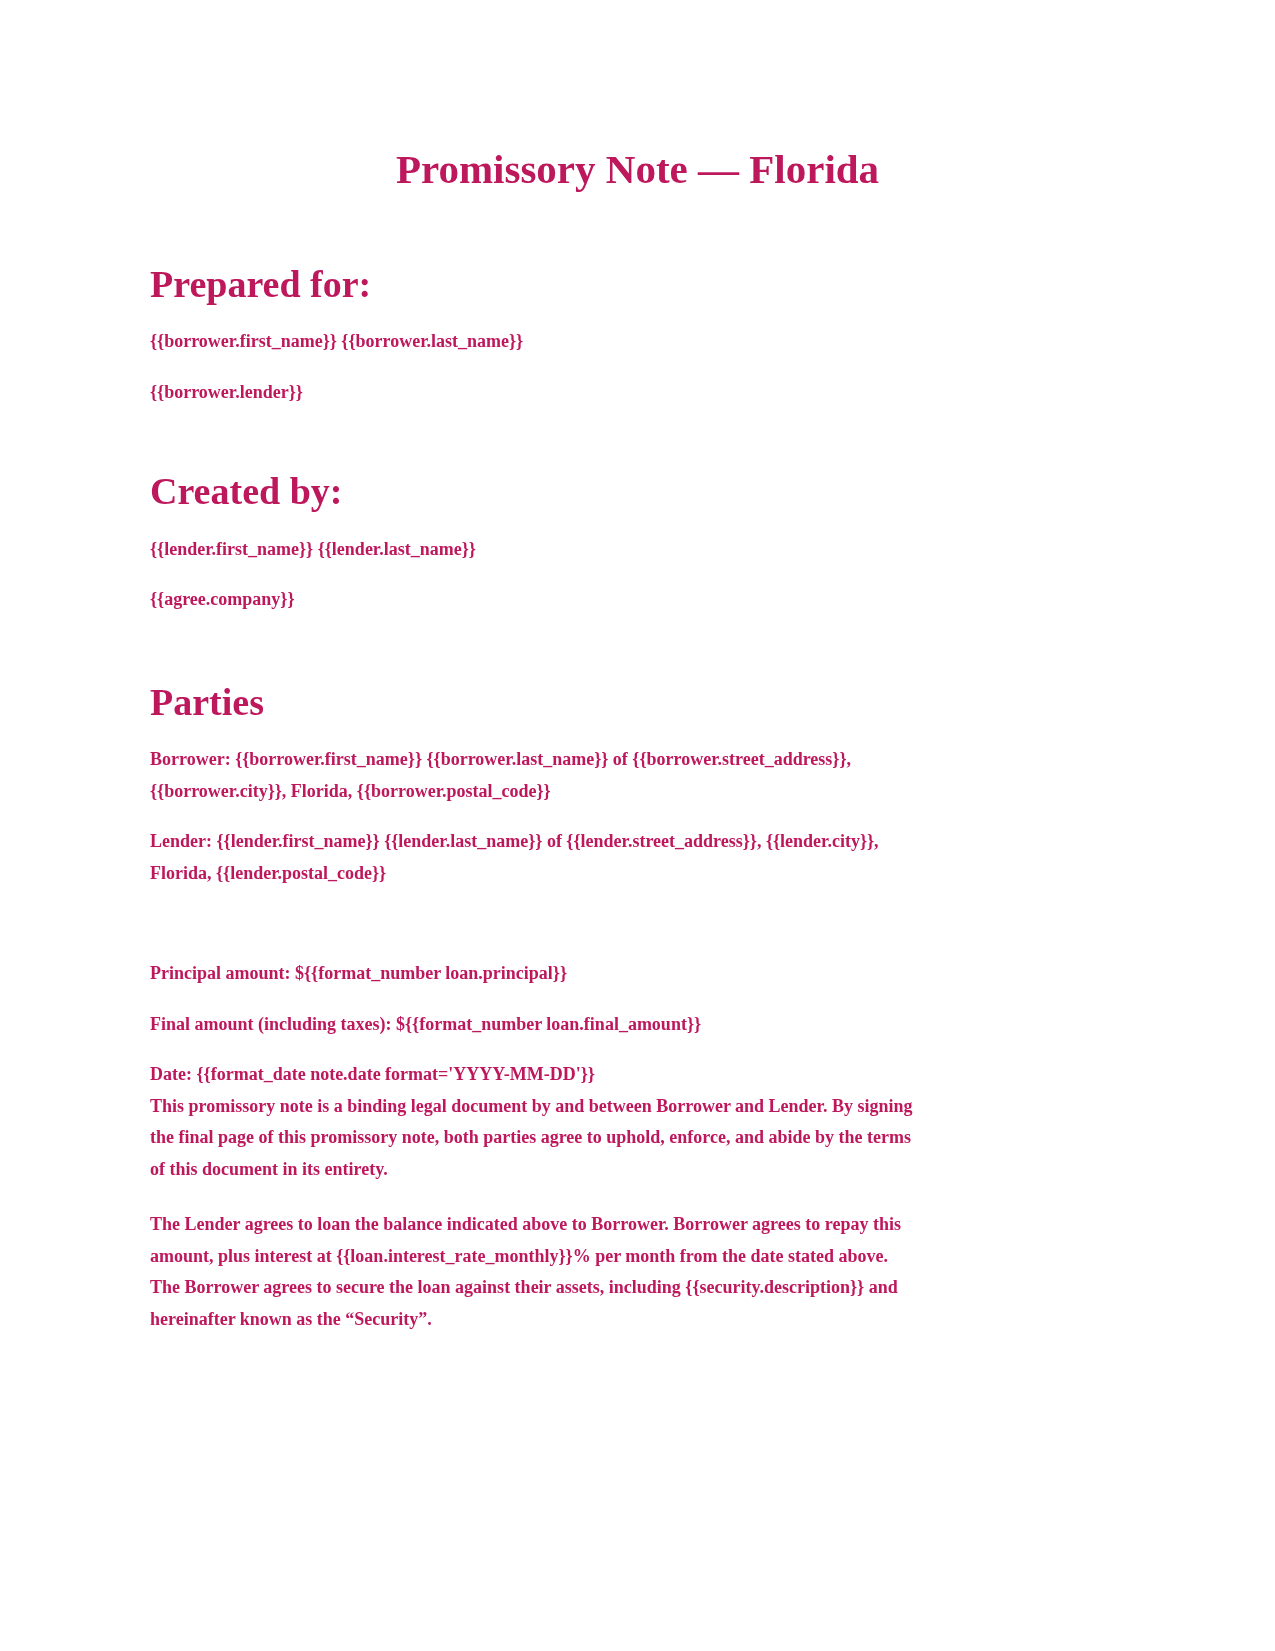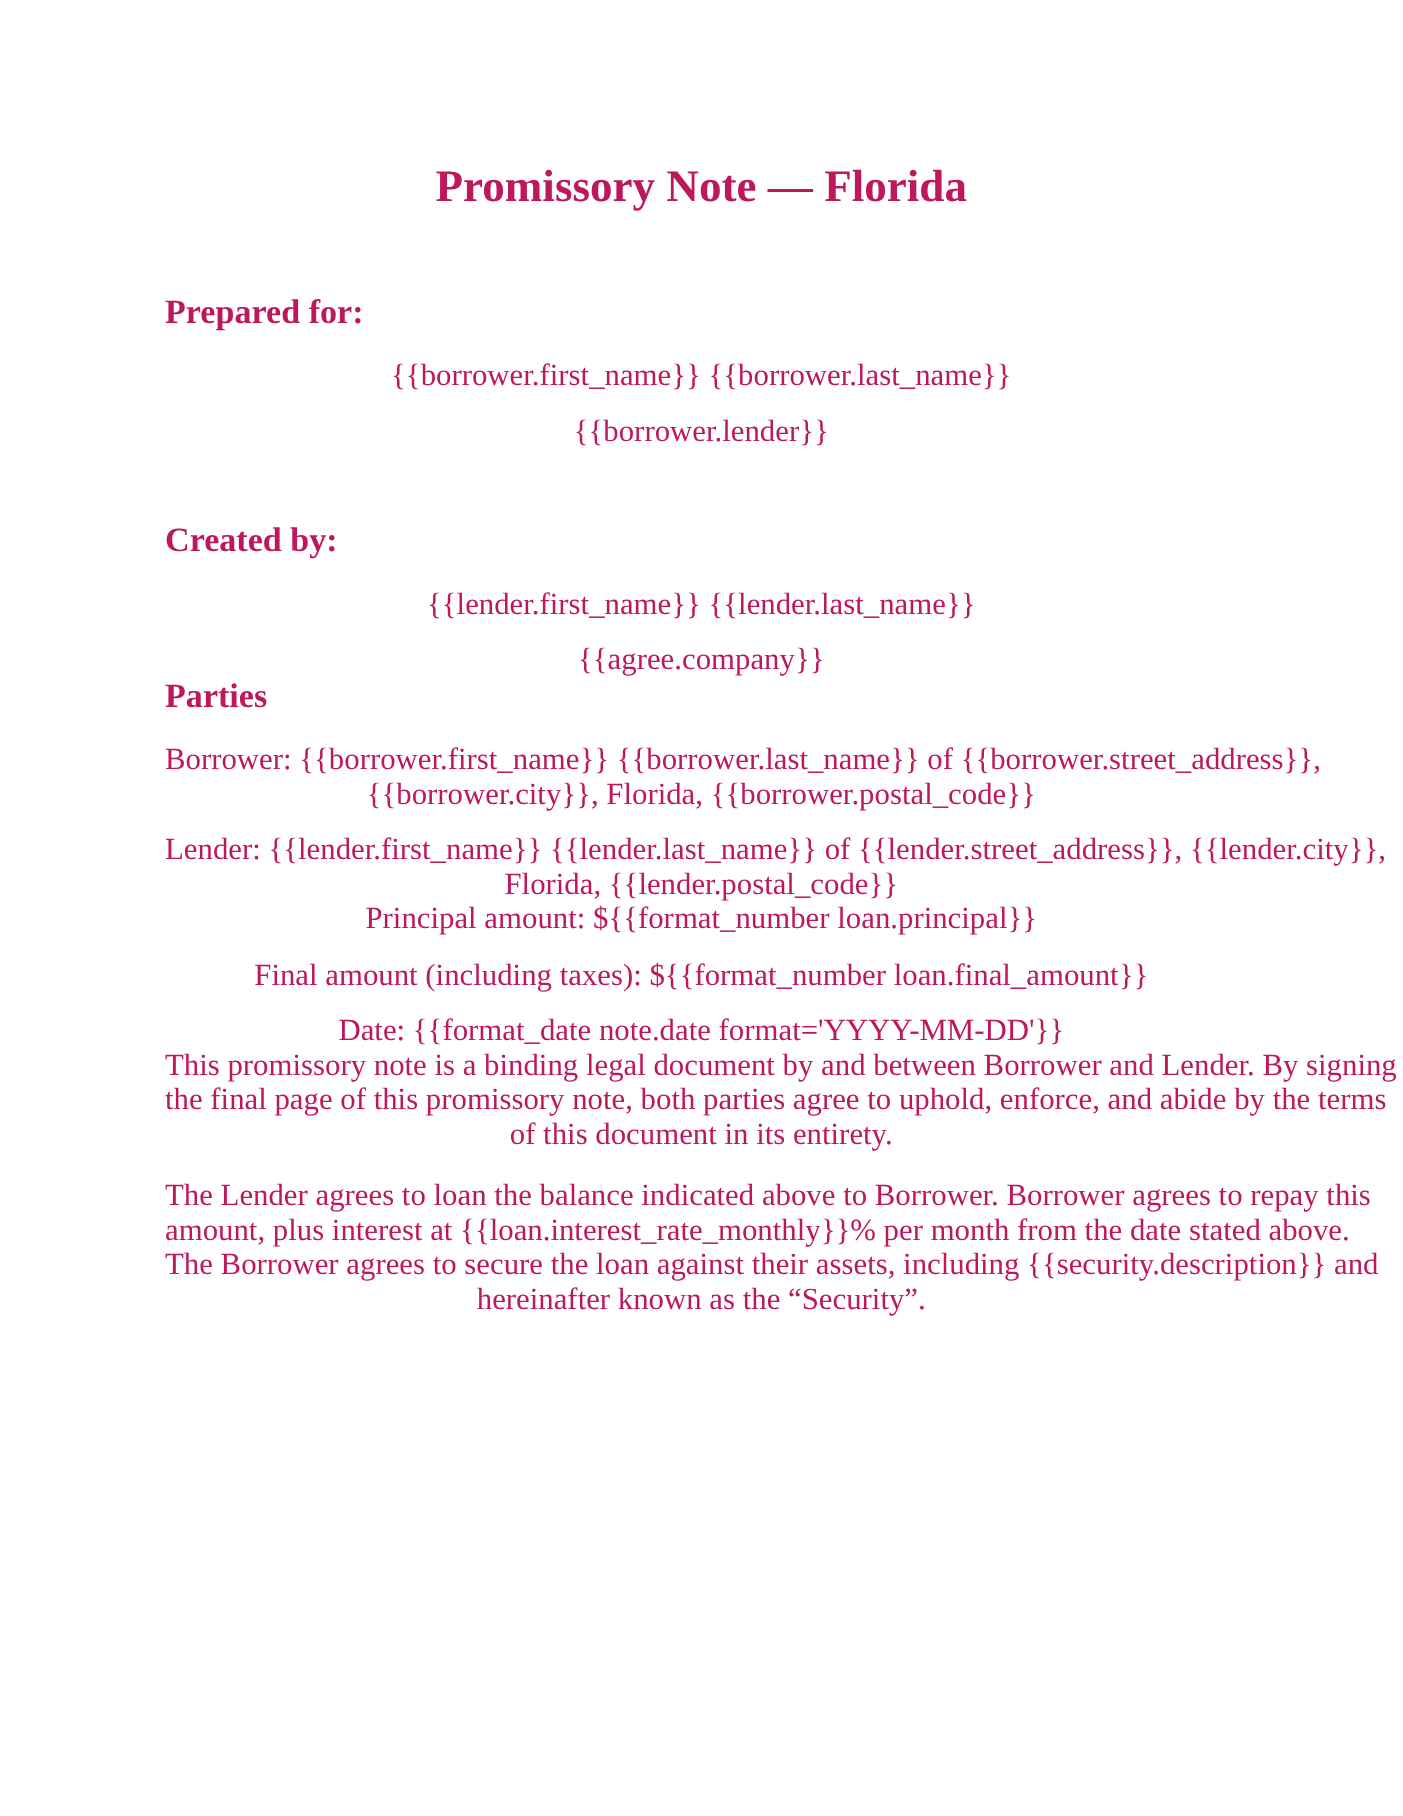--- a/index.html
+++ b/index.html
@@ -22,37 +22,36 @@
   .doc-title {
     margin: 0;
     font-size: 41px;
     line-height: 49px;
     font-weight: 700;
     text-align: center;
     white-space: pre;
   }
   .sec-heading {
     margin: 0;
-    font-size: 31px;
+    font-size: 38px;
     line-height: 36px;
     font-weight: 700;
     white-space: pre;
   }
   .body-par {
     margin: 0;
-    font-size: 28px;
+    font-size: 18px;
     line-height: 31.5px;
-    font-weight: 400;
+    font-weight: 700;
     white-space: pre;
-    text-align: center;
   }
   
   .mt-title-gap   { margin-top: 72px; }
   .mt-sec-gap-a   { margin-top: 65px; }
-  .mt-sec-gap-b   { }
+  .mt-sec-gap-b   { margin-top: 69px; }
   .mt-sec-gap-c   { }
   .mt-after-head  { margin-top: 24px; }
   .mt-after-head2 { margin-top: 25px; }
   .mt-par         { margin-top: 19px; }
   .mt-par-sm      { margin-top: 18px; }
   .mt-par-md      { margin-top: 24px; }
 </style>
 </head>
 <body>
 

